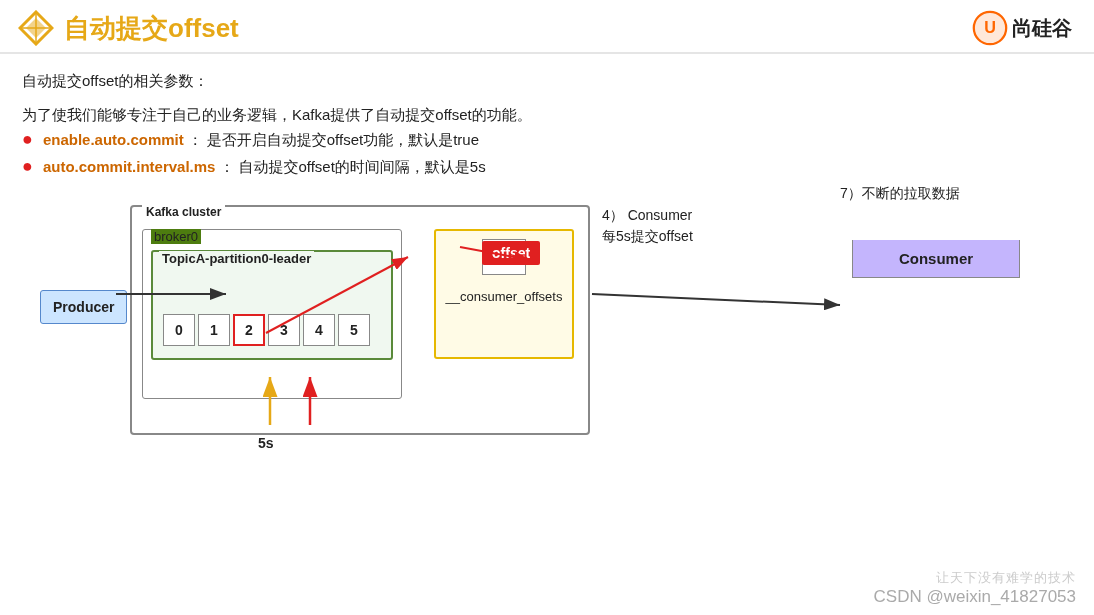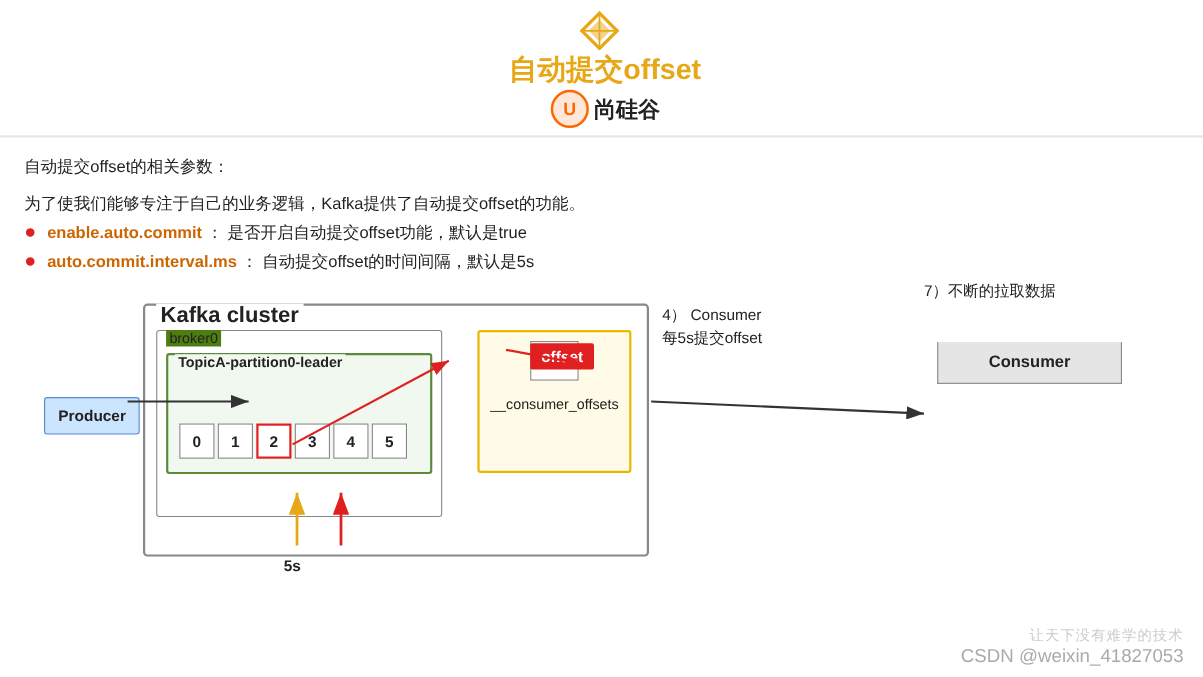--- a/index.html
+++ b/index.html
@@ -10,25 +10,24 @@
       font-family: 'Microsoft YaHei', SimHei, Arial, sans-serif;
       font-size: 14px;
       color: #222;
       overflow: hidden;
       position: relative;
     }
 
     
     .header {
       display: flex;
-      align-items: center;
-      padding: 10px 12px 6px 18px;
+      align-items: flex-end;
+      padding: 10px 22px 6px 18px;
       border-bottom: 2px solid #e5e5e5;
       background: #fff;
-      flex-direction: column;
     }
     .header-icon {
       width: 36px;
       height: 36px;
       margin-right: 10px;
       flex-shrink: 0;
     }
     .header-title {
       font-size: 26px;
       font-weight: bold;
@@ -106,21 +105,21 @@
       width: 460px;
       height: 230px;
       border: 2px solid #888;
       border-radius: 4px;
       background: #fff;
     }
     .kafka-cluster-label {
       position: absolute;
       top: -2px;
       left: 10px;
-      font-size: 20px;
+      font-size: 12px;
       font-weight: bold;
       color: #222;
       background: #fff;
       padding: 0 4px;
     }
 
     
     .broker0 {
       position: absolute;
       left: 10px;
@@ -249,21 +248,21 @@
       background: #fff;
       padding: 10px 20px;
       text-align: center;
       font-size: 15px;
       font-weight: bold;
       margin-bottom: 0;
     }
     .consumer-box {
       border: 1.5px solid #888;
       border-top: none;
-      background: #e5e5e5;
+      background: #c4b5fd;
       padding: 10px 32px;
       text-align: center;
       font-size: 15px;
       font-weight: bold;
       margin-left: 12px;
     }
 
     
     .producer-box {
       position: absolute;

